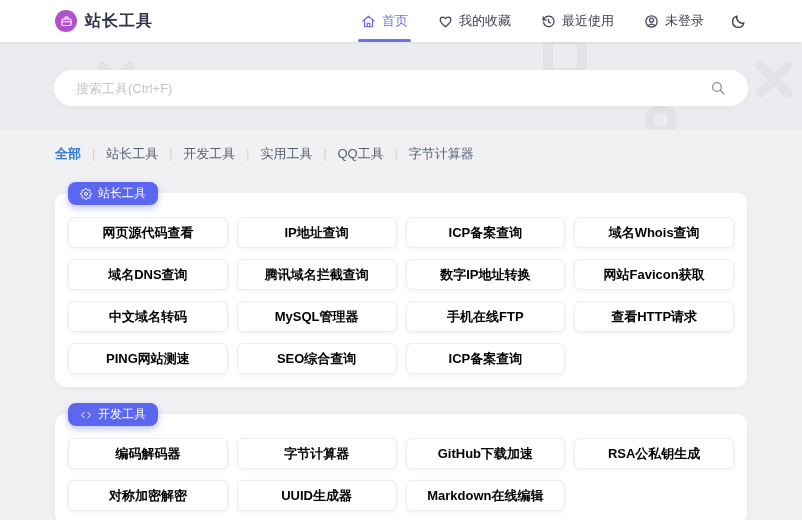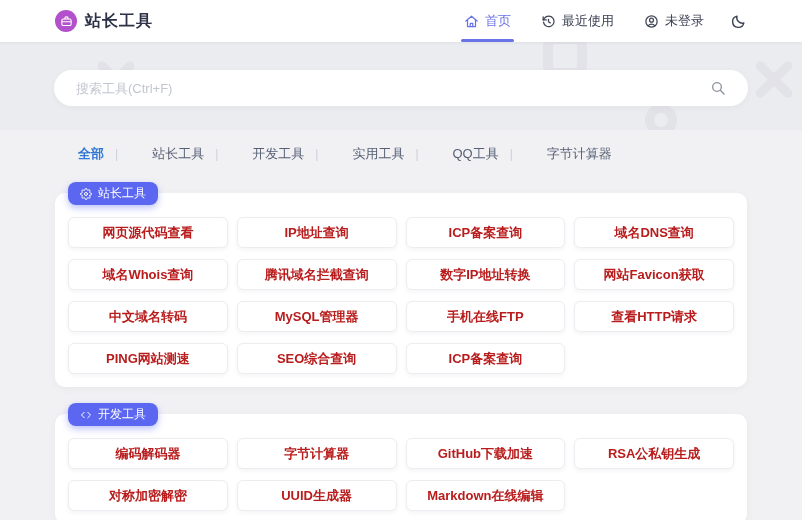--- a/index.html
+++ b/index.html
@@ -63,21 +63,21 @@
     font-size:13px; color:#3d4254; font-family:inherit;
   }
   .search-pill input::placeholder { color:#c2c6cf; }
   .search-btn { width:16px; height:16px; color:#8d939e; cursor:pointer; stroke-width:1.8; }
 
   
   .category-bar {
     display:flex; align-items:center; gap:11px;
     padding:0 55px; margin-top:14px; font-size:13px; height:20px;
   }
-  .cat-item { color:#566074; cursor:pointer;margin-left:23px; }
+  .cat-item { color:#566074; cursor:pointer; }
   .cat-item.active { color:#2f78d4; font-weight:bold; }
   .cat-sep { color:#ccd0d8; font-size:12px; }
 
   
   .sections { padding:0 55px; }
   .card {
     background:#fff; border-radius:10px; position:relative;
     margin-top:29px; padding:24px 13px 13px;
     box-shadow:0 2px 8px rgba(30,30,60,0.04);
   }
@@ -85,21 +85,21 @@
   .badge {
     position:absolute; top:-11px; left:13px; height:23px;
     background:#5b67f1; color:#fff; border-radius:8px;
     display:flex; align-items:center; gap:6px; padding:0 12px;
     font-size:12px; box-shadow:0 3px 7px rgba(91,103,241,0.4);
   }
   .badge .icon { width:12px; height:12px; }
   .grid { display:grid; grid-template-columns:repeat(4,1fr); gap:11px 9px; }
   .tool-btn {
     height:31px; background:#fff; border:1px solid #ededf1; border-radius:6px;
-    font-size:13px; font-weight:bold; color:#b91c1c; font-family:inherit;
+    font-size:13px; font-weight:bold; color:#000000; font-family:inherit;
     display:flex; align-items:center; justify-content:center; cursor:pointer;
     box-shadow:0 2px 4px rgba(40,40,80,0.05);
   }
 </style>
 </head>
 <body>
 
 <div class="header">
   <div class="brand">
     <span class="logo-circle">
@@ -116,20 +116,28 @@
   <nav class="nav">
       <div class="nav-item active">
         <span class="icon">
           <svg viewBox="0 0 24 24">
             <path d="M3 11.3 12 3.6l9 7.7"></path>
             <path d="M5.6 9.6V20h12.8V9.6"></path>
             <path d="M10 20v-5h4v5"></path>
           </svg>
         </span>
         <span>首页</span>
+      </div>
+      <div class="nav-item">
+        <span class="icon">
+          <svg viewBox="0 0 24 24">
+            <path d="M12 20.5C7.2 16.2 3.5 13.2 3.5 9.4 3.5 7 5.4 5 7.9 5c1.6 0 3.1.9 4.1 2.3C13 5.9 14.5 5 16.1 5c2.5 0 4.4 2 4.4 4.4 0 3.8-3.7 6.8-8.5 11.1z"></path>
+          </svg>
+        </span>
+        <span>我的收藏</span>
       </div>
       <div class="nav-item">
         <span class="icon">
           <svg viewBox="0 0 24 24">
             <path d="M3.5 4.5v5h5"></path>
             <path d="M4 13a8.5 8.5 0 1 0 1.6-6.3L3.5 9.5"></path>
             <path d="M12 8.5v4l2.8 1.7"></path>
           </svg>
         </span>
         <span>最近使用</span>
@@ -192,22 +200,22 @@
             <circle cx="12" cy="12" r="3"></circle>
             <path d="M19.4 15a1.65 1.65 0 0 0 .33 1.82l.06.06a2 2 0 1 1-2.83 2.83l-.06-.06a1.65 1.65 0 0 0-1.82-.33 1.65 1.65 0 0 0-1 1.51V21a2 2 0 1 1-4 0v-.09a1.65 1.65 0 0 0-1-1.51 1.65 1.65 0 0 0-1.82.33l-.06.06a2 2 0 1 1-2.83-2.83l.06-.06a1.65 1.65 0 0 0 .33-1.82 1.65 1.65 0 0 0-1.51-1H3a2 2 0 1 1 0-4h.09a1.65 1.65 0 0 0 1.51-1 1.65 1.65 0 0 0-.33-1.82l-.06-.06a2 2 0 1 1 2.83-2.83l.06.06a1.65 1.65 0 0 0 1.82.33h0a1.65 1.65 0 0 0 1-1.51V3a2 2 0 1 1 4 0v.09a1.65 1.65 0 0 0 1 1.51h0a1.65 1.65 0 0 0 1.82-.33l.06-.06a2 2 0 1 1 2.83 2.83l-.06.06a1.65 1.65 0 0 0-.33 1.82v0a1.65 1.65 0 0 0 1.51 1H21a2 2 0 1 1 0 4h-.09a1.65 1.65 0 0 0-1.51 1z"></path>
           </svg>
         </span>
         <span>站长工具</span>
       </div>
       <div class="grid">
         <button class="tool-btn">网页源代码查看</button>
         <button class="tool-btn">IP地址查询</button>
         <button class="tool-btn">ICP备案查询</button>
+        <button class="tool-btn">域名Whois查询</button>
         <button class="tool-btn">域名DNS查询</button>
-        <button class="tool-btn">域名Whois查询</button>
         <button class="tool-btn">腾讯域名拦截查询</button>
         <button class="tool-btn">数字IP地址转换</button>
         <button class="tool-btn">网站Favicon获取</button>
         <button class="tool-btn">中文域名转码</button>
         <button class="tool-btn">MySQL管理器</button>
         <button class="tool-btn">手机在线FTP</button>
         <button class="tool-btn">查看HTTP请求</button>
         <button class="tool-btn">PING网站测速</button>
         <button class="tool-btn">SEO综合查询</button>
         <button class="tool-btn">ICP备案查询</button>

